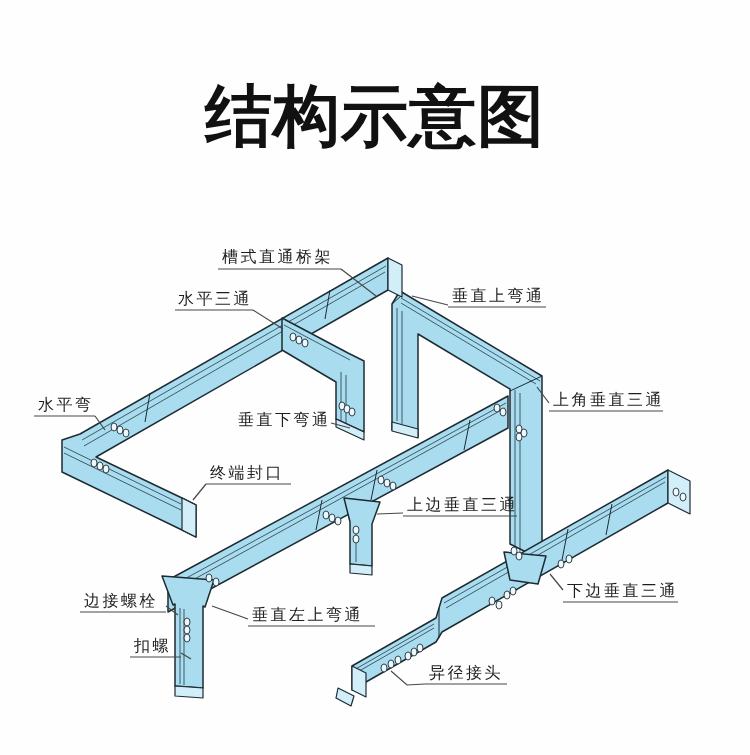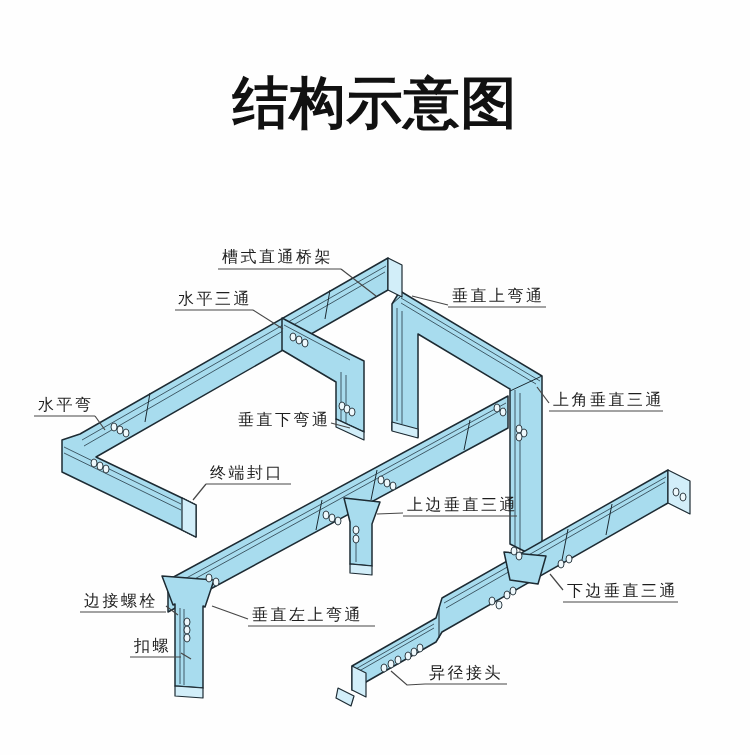--- a/index.html
+++ b/index.html
@@ -4,21 +4,21 @@
 <style>
   :root{
     --tray:#a8dcee; --tray-light:#d2eef9; --outline:#1d2b33;
     --line:#474747; --text:#1e1e1e; --title:#111111;
   }
   html,body{margin:0;padding:0;}
   body{font-family:"Liberation Sans","DejaVu Sans",sans-serif;background:#ffffff;}
   .page{position:relative;width:750px;height:755px;background:#fefefe;overflow:hidden;}
   .title-zh{
     position:absolute;top:34px;left:0;width:100%;text-align:center;
-    font-size:56px;line-height:1.1;color:var(--title);letter-spacing:1px;
+    font-size:67px;line-height:1.1;color:var(--title);letter-spacing:1px;
     font-family:"Liberation Sans","DejaVu Sans",sans-serif;
   }
   .title-zh .b{font-weight:900;}
   .title-zh .r{font-weight:700;}
   .title-en{
     position:absolute;top:140px;left:0;width:100%;text-align:center;
     font-size:30px;font-weight:500;color:#161616;letter-spacing:1px;
   }
   svg text.part-label{
     font-family:"Liberation Sans","DejaVu Sans",sans-serif;

